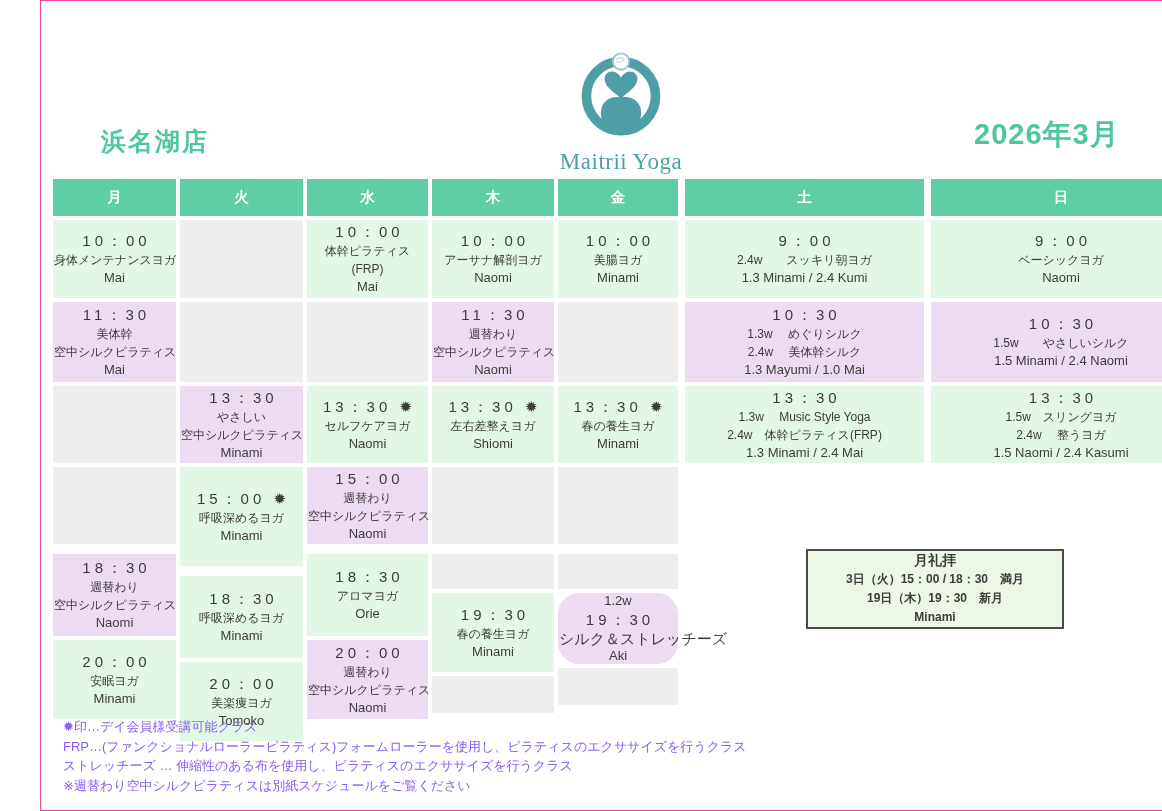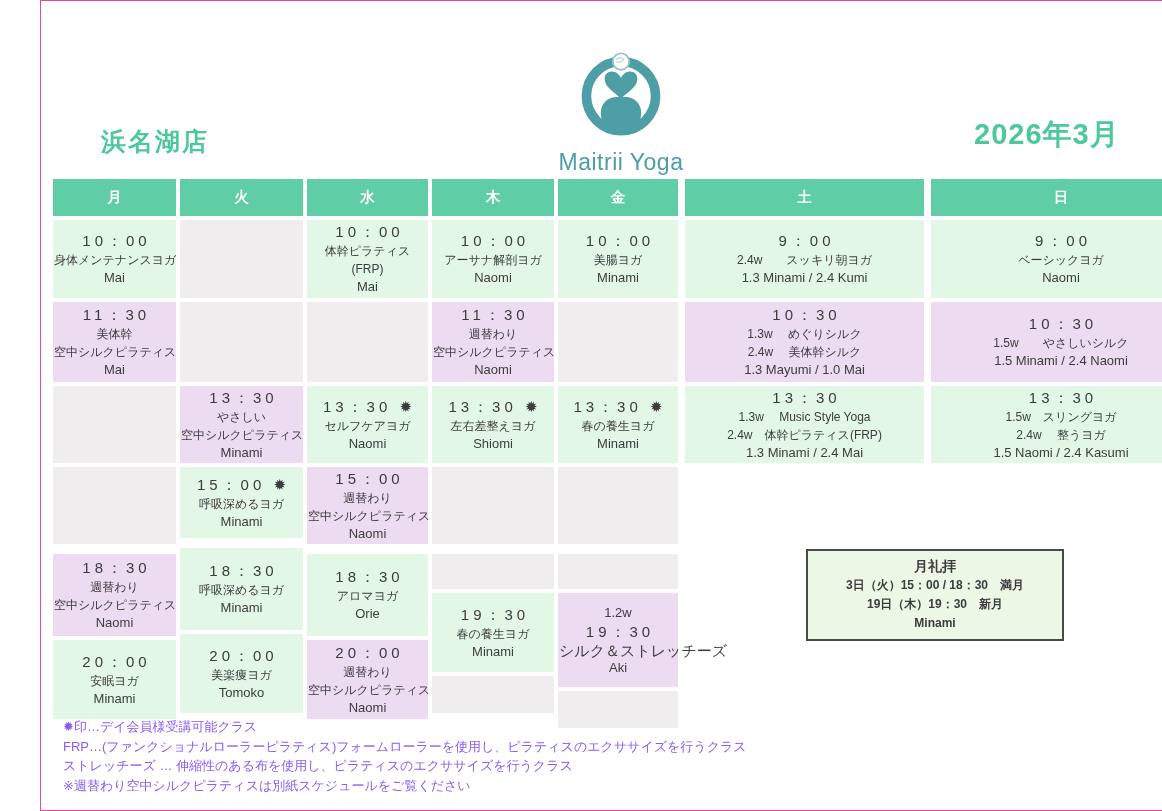--- a/index.html
+++ b/index.html
@@ -7,40 +7,40 @@
         font-family:"Liberation Sans","DejaVu Sans",sans-serif;color:var(--ink,#3C3C3C);
         border:1px solid #ec4899;box-sizing:border-box;margin-left:40px;}
 
   
   .store-title{position:absolute;left:60px;top:124px;font-size:25px;font-weight:bold;color:var(--teal);letter-spacing:2px;}
   .month-title{position:absolute;left:933px;top:114px;font-size:29px;font-weight:bold;color:var(--teal);letter-spacing:1px;}
 
   
   .logo-wrap{position:absolute;left:512px;top:50px;width:136px;text-align:center;}
   .logo-wrap svg{display:block;margin:0 auto;}
-  .logo-text{font-family:Liberation Sans, sans-serif;font-size:23px;color:var(--logo);margin-top:2px;letter-spacing:0.5px;}
+  .logo-text{font-family:Liberation Serif, serif;font-size:23px;color:var(--logo);margin-top:2px;letter-spacing:0.5px;}
 
   
   .grid{position:absolute;left:12px;top:178px;display:flex;align-items:flex-start;}
   .day-col{display:flex;flex-direction:column;}
   .day-head{height:37px;background:var(--headbg);color:#ffffff;font-weight:bold;font-size:14.5px;
             display:flex;align-items:center;justify-content:center;margin-bottom:4px;}
   .cell{box-sizing:border-box;margin-bottom:4px;display:flex;flex-direction:column;
         justify-content:center;align-items:center;text-align:center;padding:2px 1px;}
   .cell.green{background:var(--green);}
   .cell.purple{background:var(--purple);}
   .cell.empty{background:var(--empty);}
   .ln{width:100%;}
   .ln-time{font-size:15px;line-height:20px;letter-spacing:4px;padding-left:4px;font-weight:500;white-space:nowrap;}
   .ln-label{font-size:12px;line-height:18px;white-space:nowrap;}
   .ln-small{font-size:15px;line-height:17px;white-space:nowrap;}
   .ln-who{font-size:13px;line-height:18px;white-space:nowrap;}
 
   
-  .moon-box{position:absolute;left:765px;top:548px;width:258px;height:92px;box-sizing:border-box;
+  .moon-box{position:absolute;left:765px;top:548px;width:258px;height:80px;box-sizing:border-box;
             border:2px solid var(--moonborder);background:var(--moonbg);
             display:flex;flex-direction:column;justify-content:center;align-items:center;text-align:center;}
   .moon-title{font-size:14px;font-weight:bold;line-height:19px;}
   .moon-line{font-size:12px;line-height:19px;font-weight:bold;}
 
   
   .footnotes{position:absolute;left:22px;top:716px;font-size:13px;line-height:19.5px;color:#8b5cf6;}
 </style>
 </head>
 <body>
@@ -93,21 +93,21 @@
       <div class="day-col" style="width: 123px; margin-right: 4px;">
         <div class="day-head">火</div>
         <div class="cell empty" style="height: 78px;"></div>
         <div class="cell empty" style="height: 80px;"></div>
         <div class="cell purple" style="height: 77px;">
           <div class="ln ln-time">13：30</div>
           <div class="ln ln-label">やさしい</div>
           <div class="ln ln-label">空中シルクピラティス</div>
           <div class="ln ln-who">Minami</div>
         </div>
-        <div class="cell green" style="height: 71px;">
+        <div class="cell green" style="height: 99px;">
           <div class="ln ln-time">15：00 ✹</div>
           <div class="ln ln-label">呼吸深めるヨガ</div>
           <div class="ln ln-who">Minami</div>
         </div>
         <div class="cell green" style="height: 82px; margin-top: 6px;">
           <div class="ln ln-time">18：30</div>
           <div class="ln ln-label">呼吸深めるヨガ</div>
           <div class="ln ln-who">Minami</div>
         </div>
         <div class="cell green" style="height: 79px;">
@@ -183,21 +183,21 @@
           <div class="ln ln-who">Minami</div>
         </div>
         <div class="cell empty" style="height: 80px;"></div>
         <div class="cell green" style="height: 77px;">
           <div class="ln ln-time">13：30 ✹</div>
           <div class="ln ln-label">春の養生ヨガ</div>
           <div class="ln ln-who">Minami</div>
         </div>
         <div class="cell empty" style="height: 77px;"></div>
         <div class="cell empty" style="height: 35px; margin-top: 6px;"></div>
-        <div class="cell purple" style="height: 94px;">
+        <div class="cell purple" style="height: 71px; border-radius: 21px;">
           <div class="ln ln-who">1.2w</div>
           <div class="ln ln-time">19：30</div>
           <div class="ln ln-small">シルク＆ストレッチーズ</div>
           <div class="ln ln-who">Aki</div>
         </div>
         <div class="cell empty" style="height: 37px;"></div>
       </div>
       <div class="day-col" style="width: 239px; margin-right: 7px;">
         <div class="day-head">土</div>
         <div class="cell green" style="height: 78px;">

